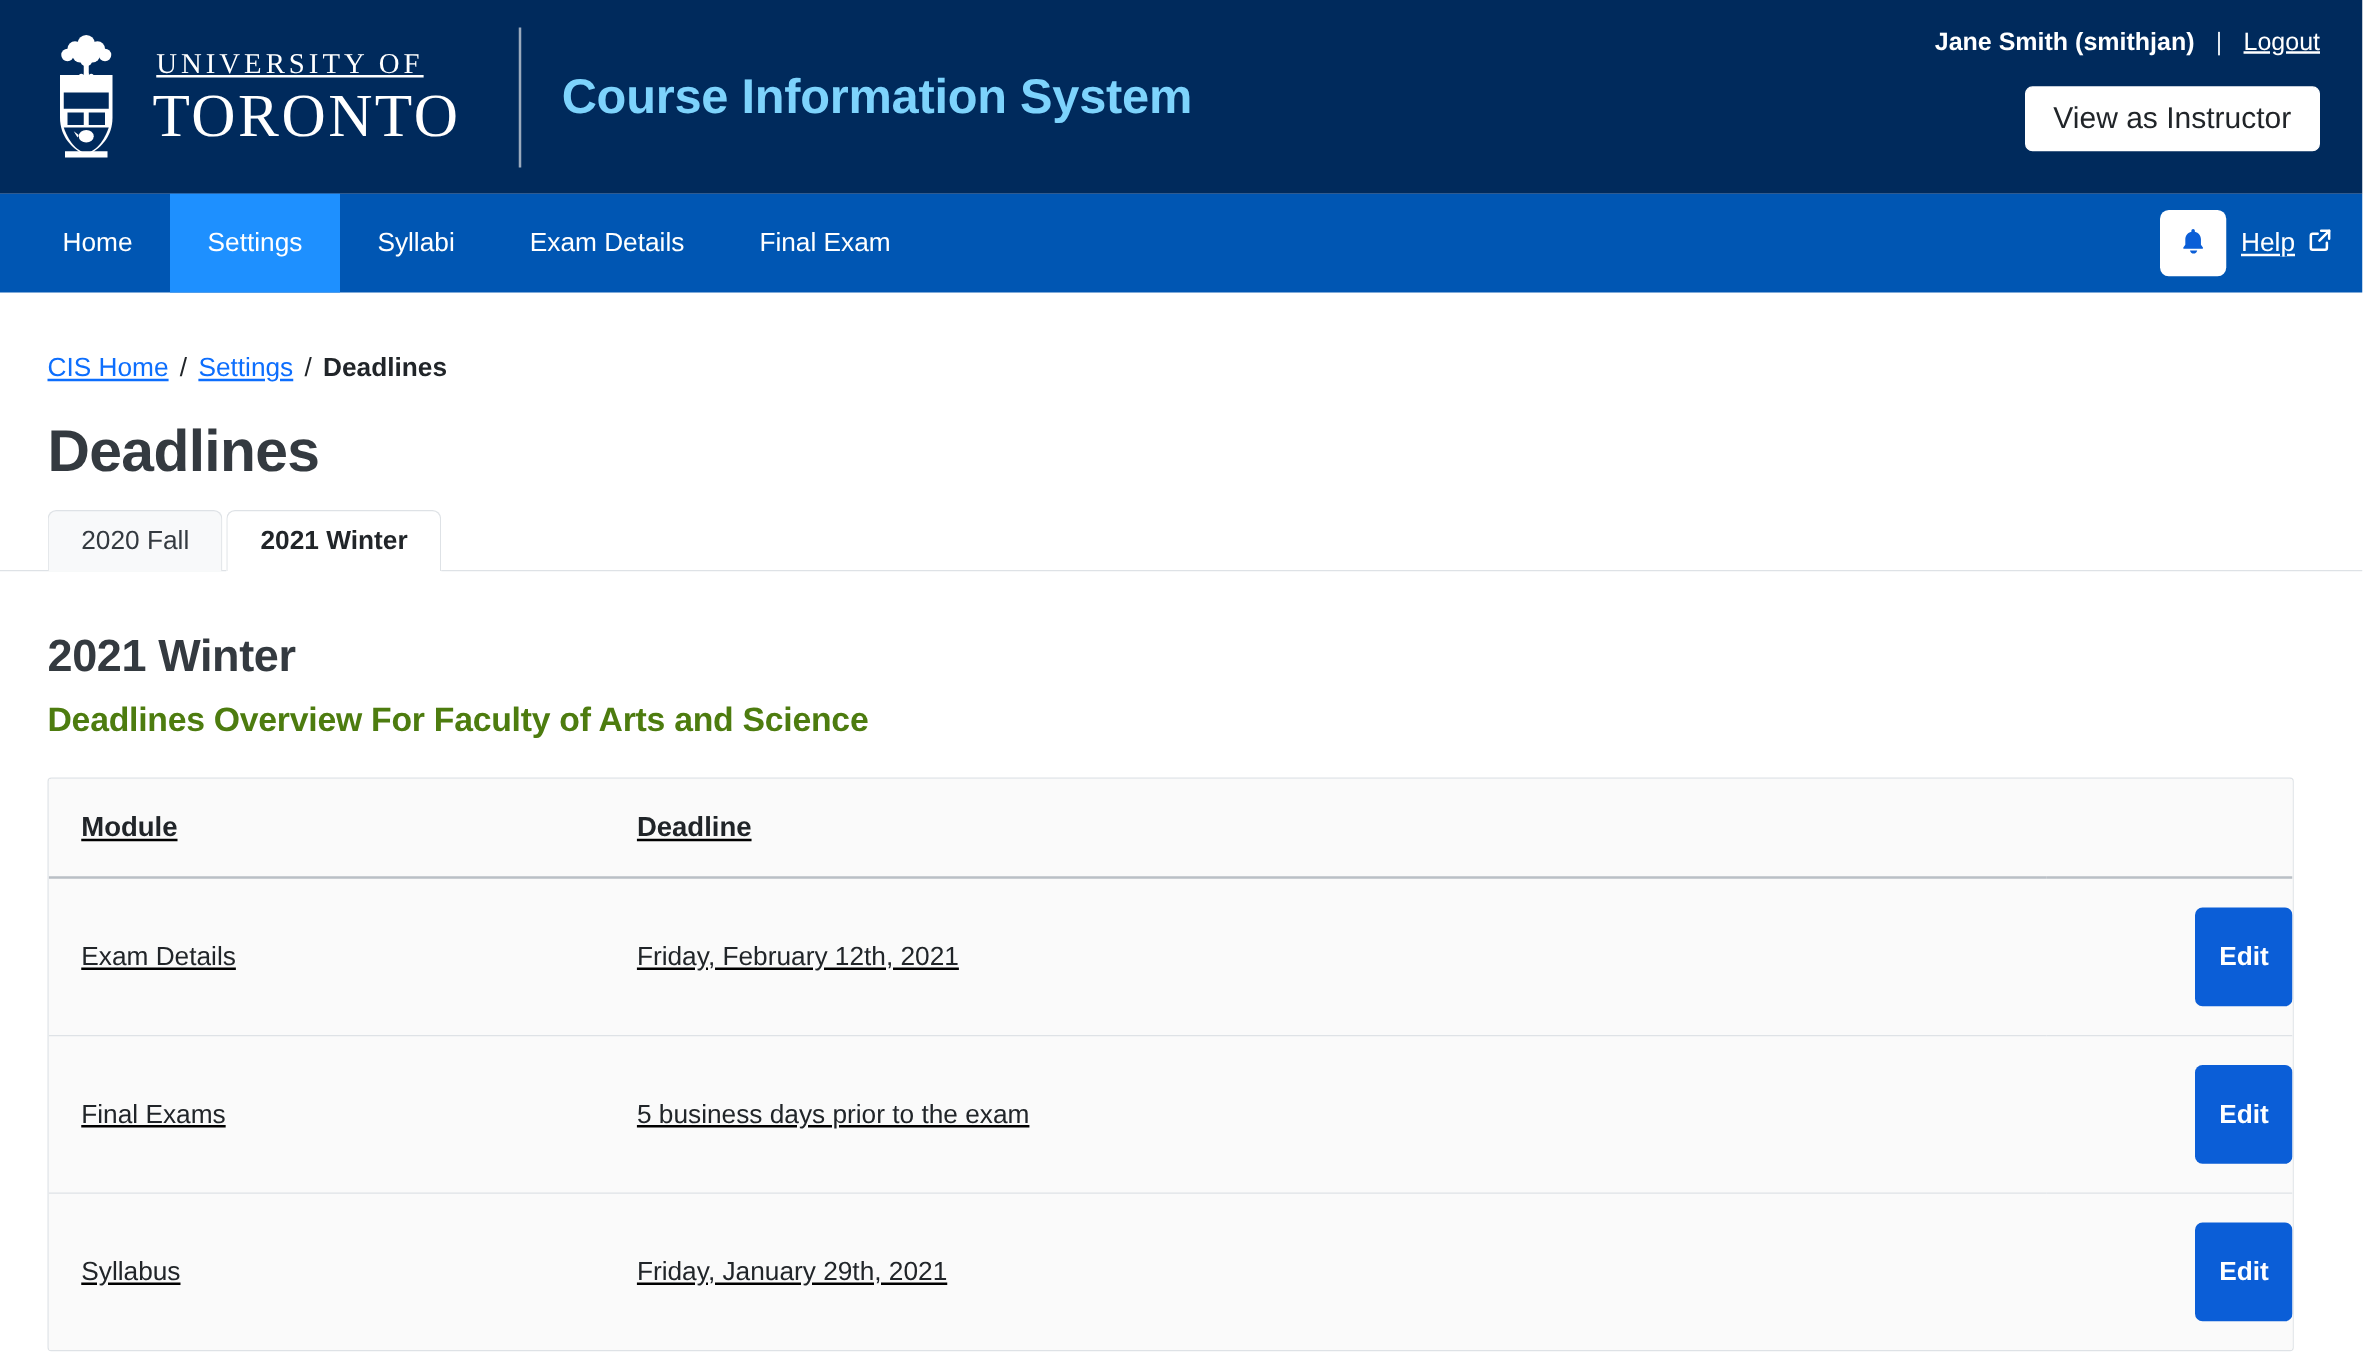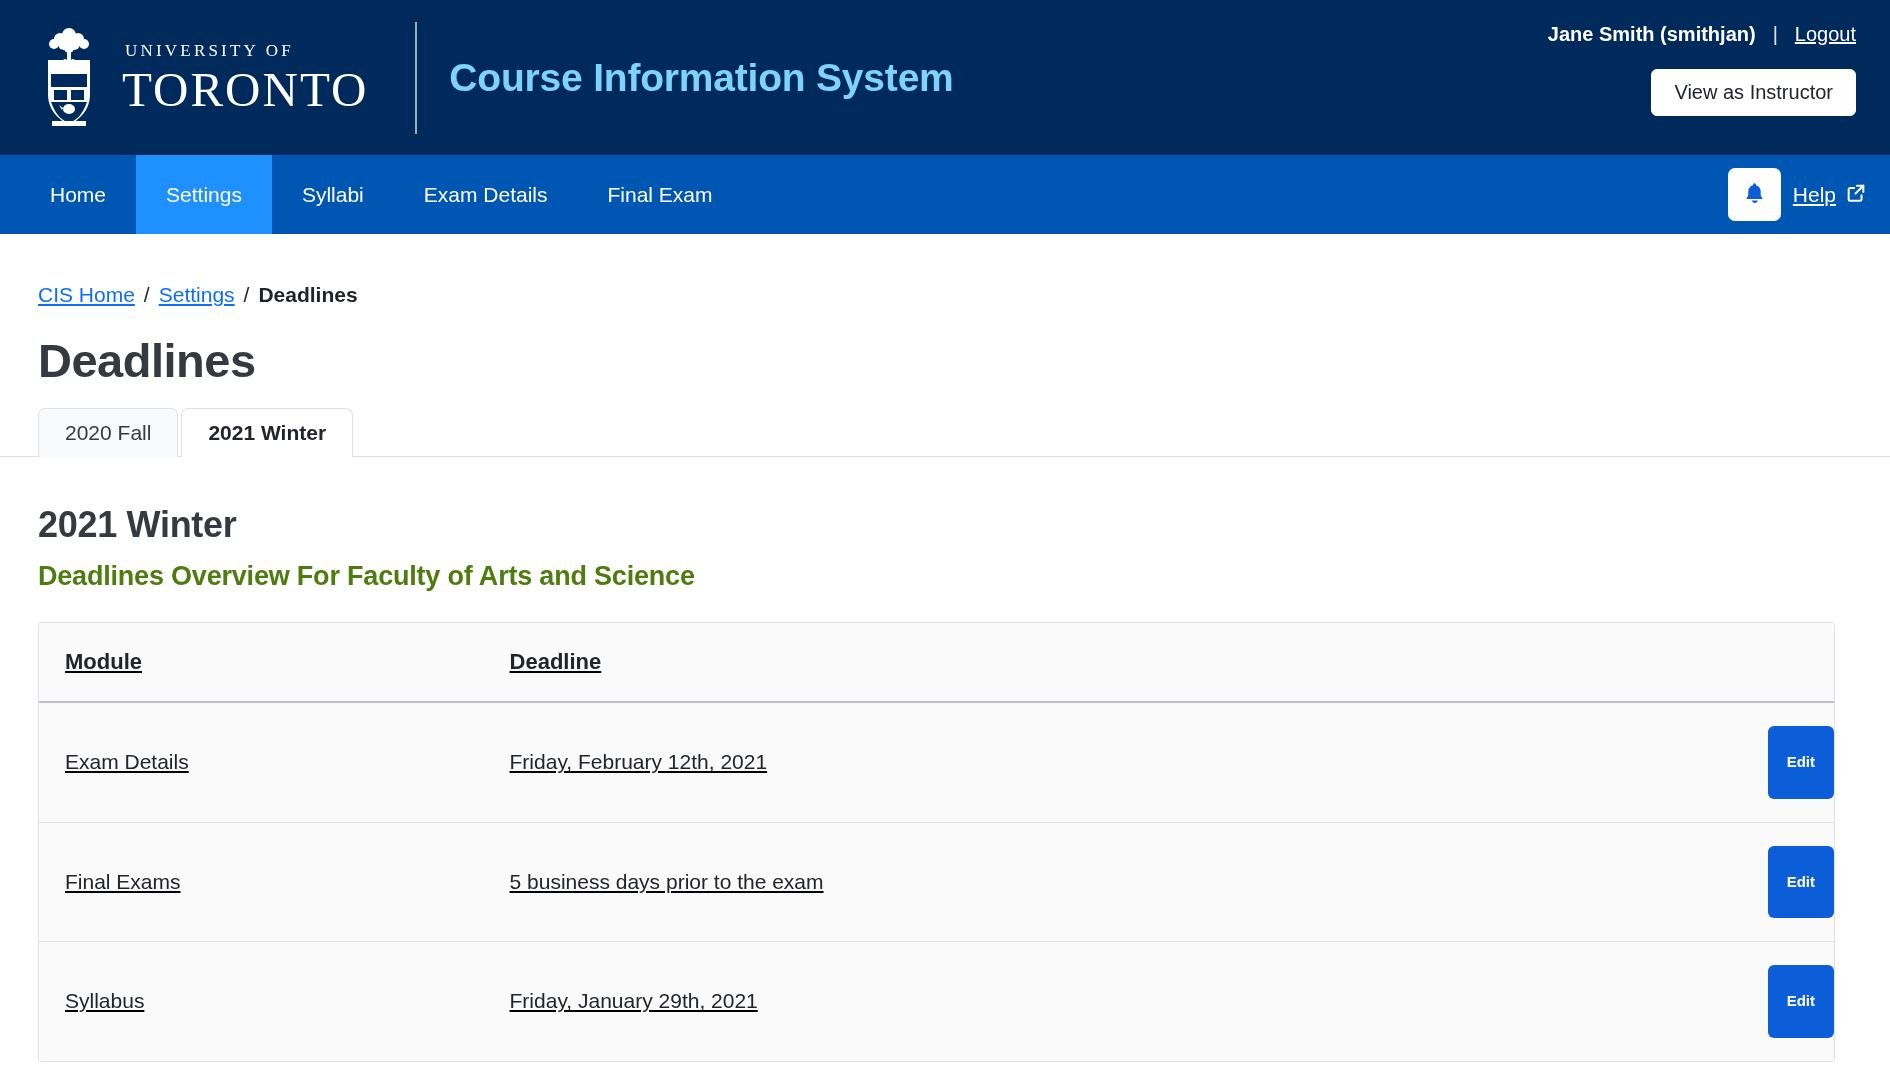--- a/index.html
+++ b/index.html
@@ -26,25 +26,26 @@
     padding-left: 38px;
   }
   .crest { width: 62px; height: 112px; flex: 0 0 auto; }
   .wordmark {
     margin-left: 22px;
     color: #ffffff;
     line-height: 1;
     font-family: "Liberation Serif", serif;
   }
   .wordmark .w-top {
-    font-size: 17px;
+    font-size: 23px;
     letter-spacing: 3.2px;
     display: block;
     margin-bottom: 6px;
     padding-left: 3px;
+    text-decoration: underline;
   }
   .wordmark .w-bot {
     font-size: 49px;
     letter-spacing: 2px;
     display: block;
   }
   .vdivider {
     width: 2px;
     height: 112px;
     background: #9aaabd;
@@ -84,21 +85,21 @@
     text-decoration: underline;
     font-weight: normal;
     cursor: pointer;
   }
   .instructor-btn {
     margin-top: 23px;
     background: #ffffff;
     color: #212529;
     border: 1px solid #ffffff;
     border-radius: 6px;
-    font-size: 20px;
+    font-size: 24px;
     font-family: "Liberation Sans", sans-serif;
     padding: 11px 22px;
     cursor: pointer;
     white-space: nowrap;
   }
 
   
   .navbar {
     height: 79px;
     background: #0056B3;
@@ -264,21 +265,21 @@
   table.deadlines tr:last-child td { border-bottom: none; }
   .col-module { width: 445px; }
   .col-deadline { width: 1155px; }
   .col-action { width: 197px; }
   td.cell-action { padding-left: 0; padding-right: 28px; text-align: right; }
   .edit-btn {
     background: #0B5ED7;
     color: #ffffff;
     border: none;
     border-radius: 6px;
-    font-size: 15px;
+    font-size: 21px;
     font-weight: bold;
     font-family: "Liberation Sans", sans-serif;
     padding: 28px 19px;
     cursor: pointer;
     line-height: 1.1;
   }
 </style>
 </head>
 <body>
 

